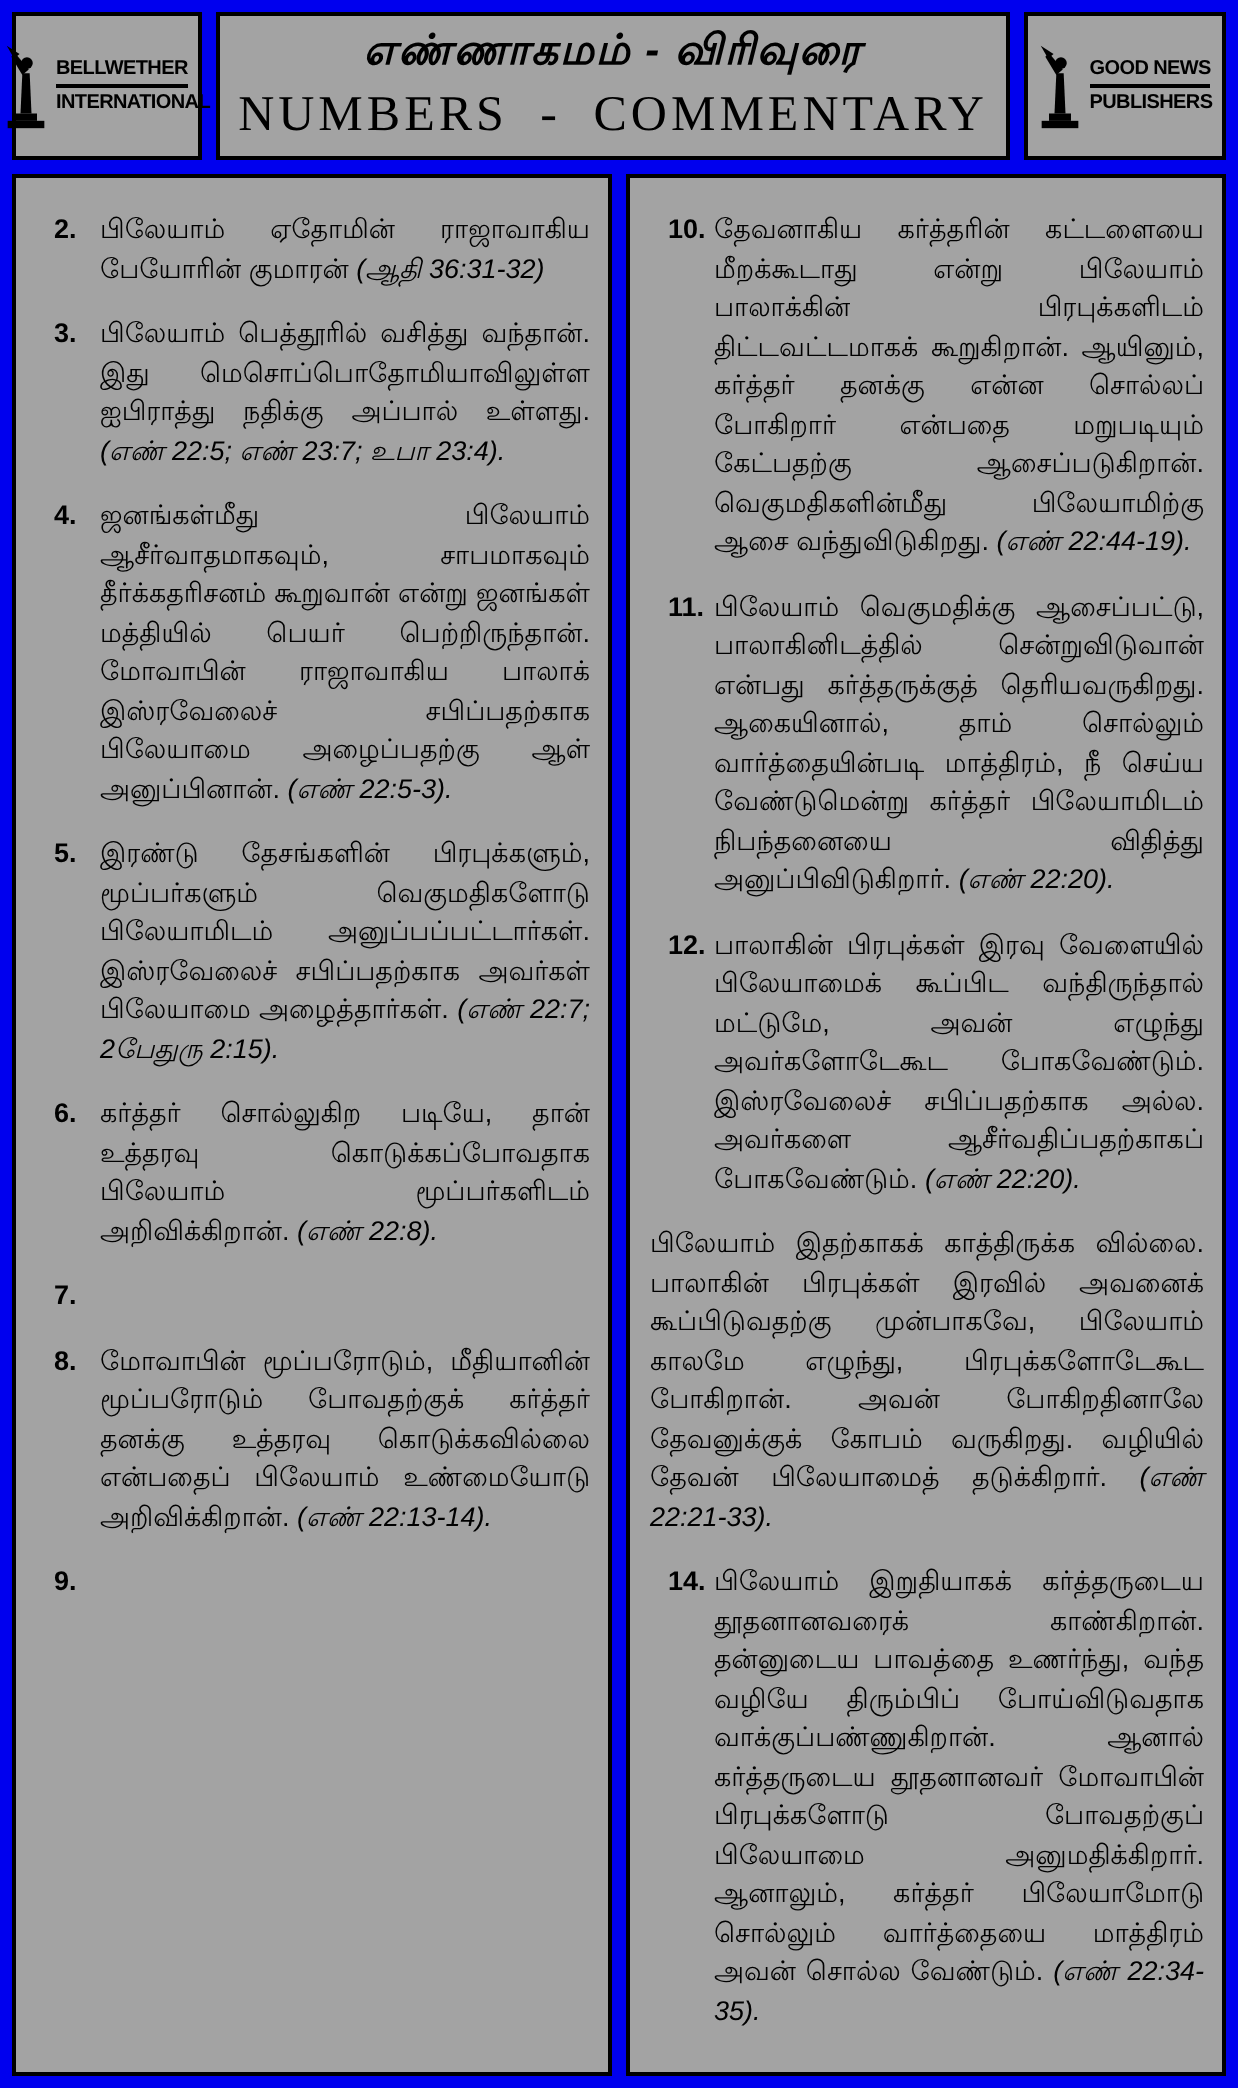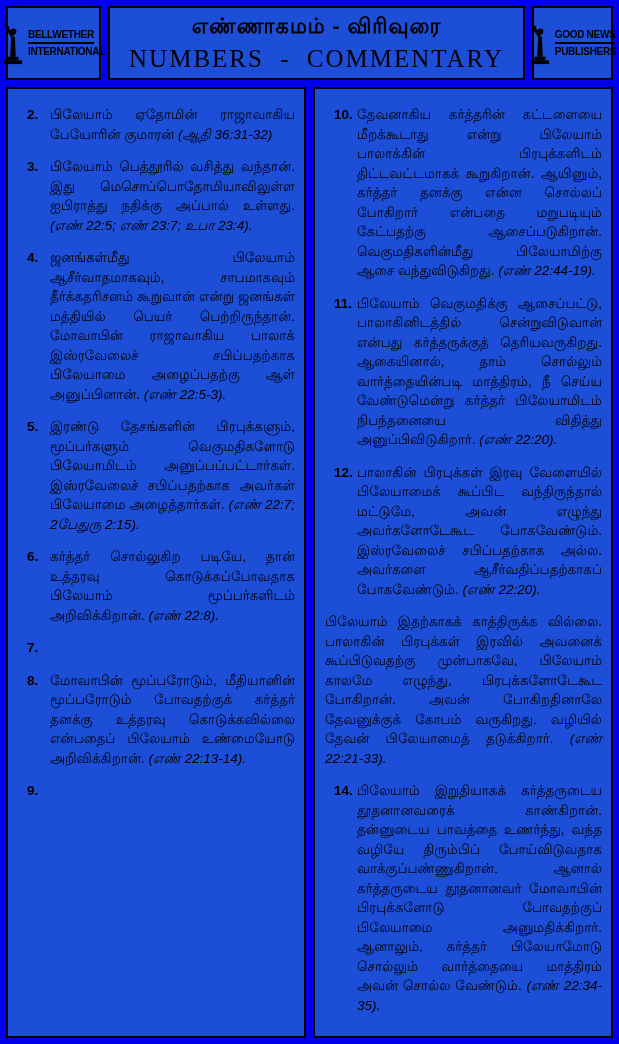--- a/index.html
+++ b/index.html
@@ -8,45 +8,45 @@
     background:#0000EE;
     font-family:"Liberation Sans","DejaVu Sans",sans-serif;
     color:#000;
   }
   .page {
     width:100%; height:100%;
     padding:6px;
     display:flex; flex-direction:column; gap:7px;
   }
   .panel {
-    background:#1d4ed8;
+    background:#a3a3a3;
     border:2px solid #000;
   }
   
   .header { display:flex; gap:7px; height:74px; flex-shrink:0; }
   .logo-box {
     display:flex; align-items:center; justify-content:center;
     gap:4px; padding:2px;
   }
   .logo-left  { width:95px; }
-  .logo-right { width:81px; }
+  .logo-right { width:101px; }
   .statue { width:22px; height:46px; flex-shrink:0; }
   .logo-text { display:flex; flex-direction:column; align-items:flex-start; }
   .logo-line {
     font-weight:bold; font-size:10px; letter-spacing:-0.3px;
     line-height:13px; white-space:nowrap;
   }
   .logo-line.underlined { border-bottom:2px solid #000; padding-bottom:1px; margin-bottom:1px; }
   .title-box {
     flex:1;
     display:flex; flex-direction:column; align-items:center; justify-content:center;
     gap:4px;
   }
   .title-tamil {
-    font-size:21px; font-weight:bold; letter-spacing:1px;
+    font-size:21px; font-weight:bold; letter-spacing:1px;font-style:italic;
   }
   .title-english {
     font-family:"Liberation Serif","DejaVu Serif",serif;
     font-size:25px; letter-spacing:2px; word-spacing:8px;text-align:right;
   }
   
   .content { flex:1; display:flex; gap:7px; min-height:0; }
   .col {
     flex:1;
     padding:16px 9px 10px 10px;

